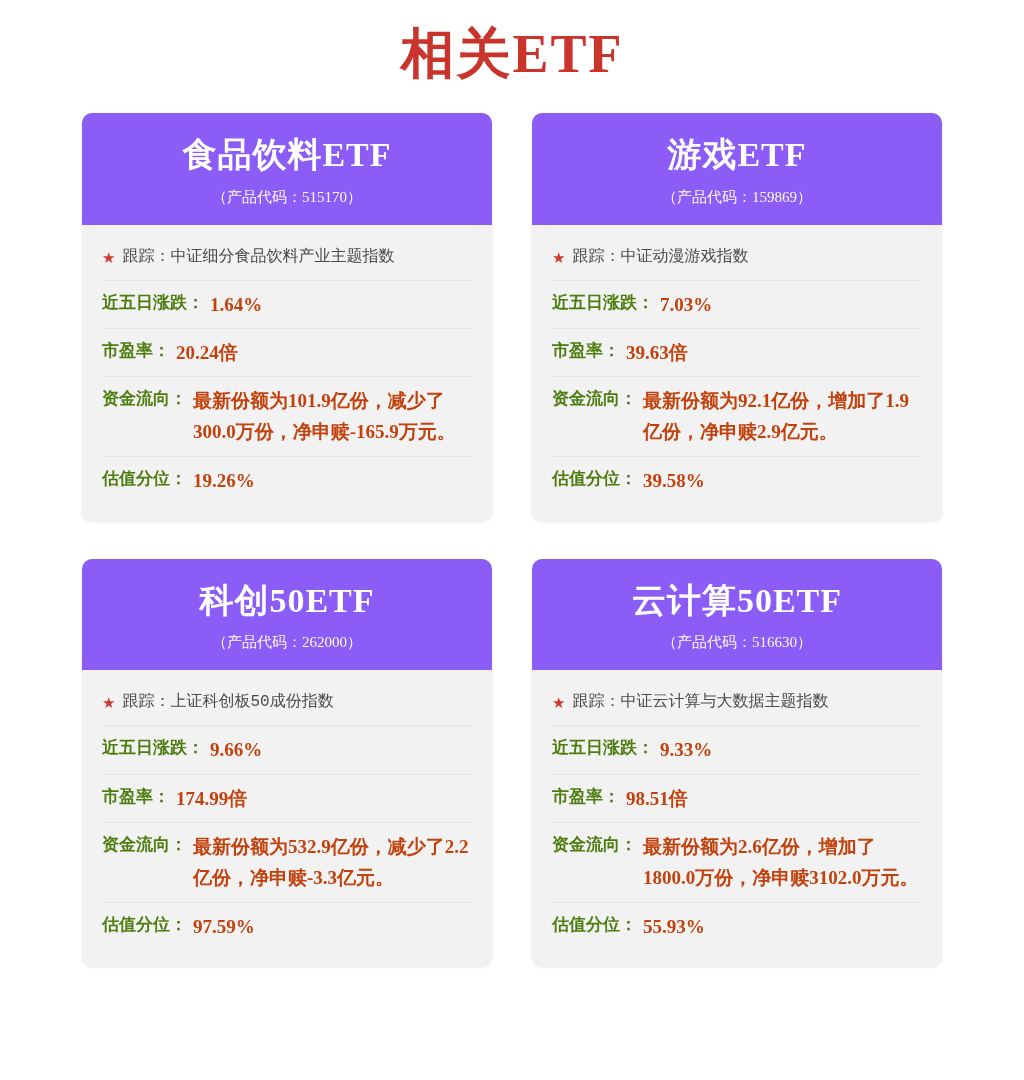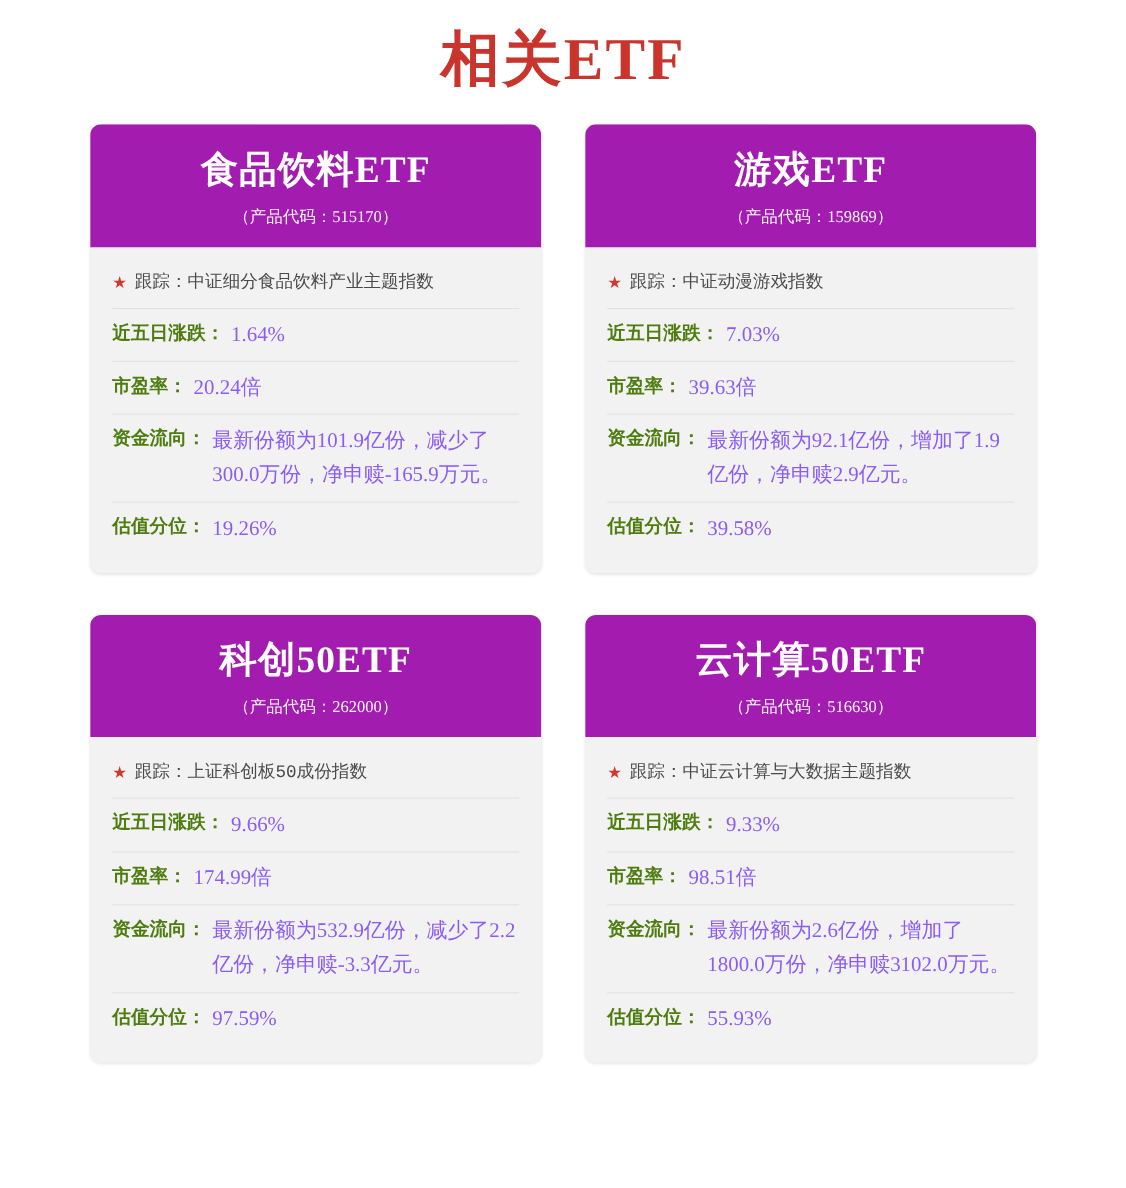--- a/index.html
+++ b/index.html
@@ -41,21 +41,21 @@
 
   .card {
     width: 410px;
     border-radius: 10px;
     overflow: hidden;
     background: #f2f2f2;
     box-shadow: 0 1px 3px rgba(0,0,0,0.10);
   }
 
   .card-head {
-    background: #a21caf;
+    background: #8b5cf6;
     color: #ffffff;
     text-align: center;
     padding: 22px 10px 18px 10px;
   }
 
   .card-head .etf-name {
     font-family: "Liberation Serif", serif;
     font-weight: bold;
     font-size: 34px;
     line-height: 1.2;
@@ -108,23 +108,23 @@
     font-size: 17px;
     color: #4d7c0f;
     font-family: "Liberation Serif", serif;
     font-weight: bold;
     white-space: nowrap;
     flex: 0 0 auto;
   }
 
   .value {
     font-size: 19px;
-    color: #8b5cf6;
-    font-family: "Liberation Serif", serif;
-    font-weight: normal;
+    color: #c2410c;
+    font-family: "Liberation Serif", serif;
+    font-weight: bold;
     margin-left: 6px;
     flex: 1 1 auto;
   }
 
   .value.flow {
     font-size: 19px;
     line-height: 1.6;
   }
 </style>
 </head>

